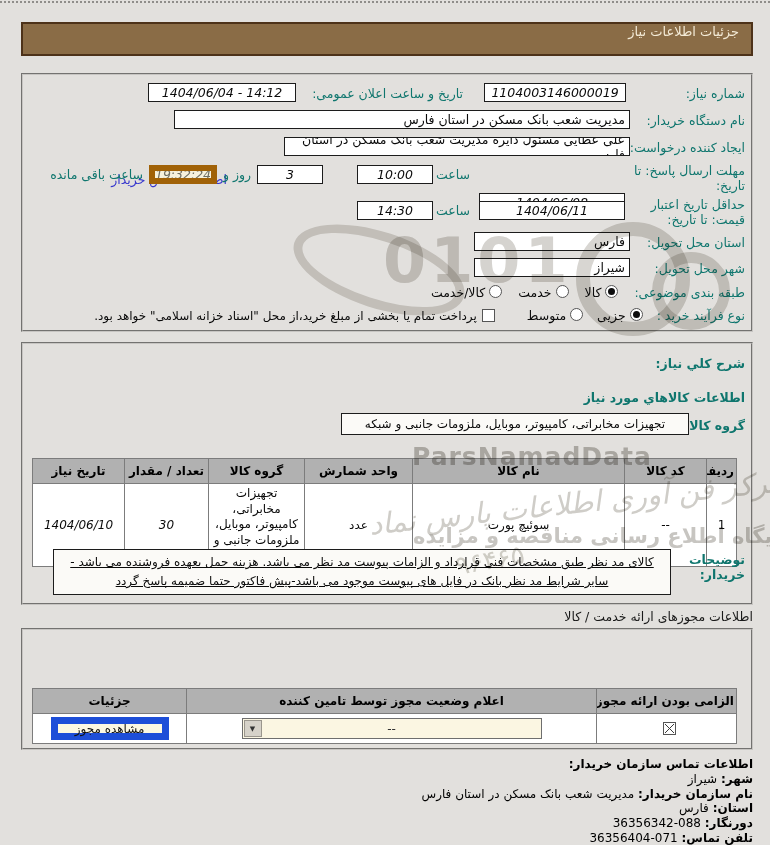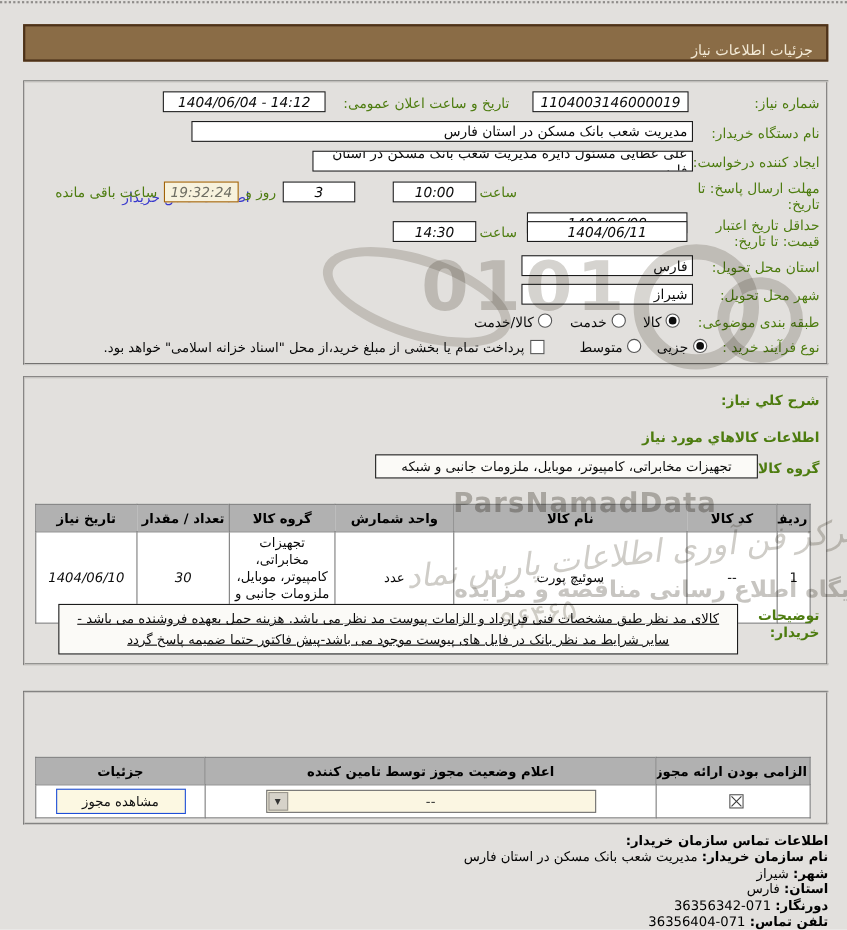--- a/index.html
+++ b/index.html
@@ -8,44 +8,44 @@
     background:#e2e0dd;
     font-family:"DejaVu Sans","Liberation Sans",sans-serif;
     font-size:12.5px;color:#0a0a0a;
   }
   .page{position:relative;width:770px;height:845px;direction:rtl;overflow:hidden;}
   .topdots{position:absolute;top:1px;left:0;width:770px;height:0;border-top:2px dotted #8f8d8a;}
 
   .hdr-bar{
     position:absolute;top:22px;right:17px;width:732px;height:34px;
     background:#8a6c46;border:2px solid #4d3219;box-sizing:border-box;
-    color:#f3ead6;display:flex;align-items:flex-end;padding-right:12px;font-size:13px;
+    color:#f3ead6;display:flex;align-items:flex-start;padding-right:12px;font-size:13px;
   }
 
   .panel{
     position:absolute;right:17px;width:732px;
     border:2px groove #c7c5c2;box-sizing:border-box;background:transparent;
   }
   #panel-info{top:73px;height:259px;}
   #panel-need{top:342px;height:263px;}
   #panel-permits{top:628px;height:122px;}
 
   .abs{position:absolute;white-space:nowrap;}
-  .lbl{color:#4d7c0f;}
+  .lbl{color:#0f766e;}
   .b{font-weight:bold;}
   .wraplbl{white-space:normal;line-height:15px;}
 
   .inp{
     position:absolute;height:19px;background:#fff;border:1px solid #1c1c1c;
     box-sizing:border-box;display:flex;align-items:center;justify-content:center;
     font-size:12.5px;overflow:hidden;
   }
   .inp.rt{justify-content:flex-start;padding-right:4px;}
   .ltr{direction:ltr;unicode-bidi:embed;font-style:italic;}
-  .timer{background:#f7f2dd;color:#6f6f64;border:1px solid #a16207;margin-left:39px;}
+  .timer{background:#f7f2dd;color:#6f6f64;border:6px solid #a16207;margin-left:39px;}
 
   .vbox{
     position:absolute;height:22px;background:#fbfaf7;border:1px solid #1c1c1c;
     box-sizing:border-box;display:flex;align-items:center;justify-content:center;
     padding:0 6px;font-size:12px;overflow:hidden;
   }
   .link{color:#3737cd;cursor:pointer;}
 
   .radio{display:inline-block;width:11px;height:11px;border:1px solid #555;border-radius:50%;
     background:#fff;position:relative;vertical-align:-1px;margin-left:4px;}
@@ -67,21 +67,21 @@
     display:inline-flex;align-items:center;position:relative;direction:rtl;
   }
   .combo .val{flex:1;text-align:center;color:#333;font-size:12px;}
   .combo .arrow{
     position:absolute;left:1px;top:1px;bottom:1px;width:16px;background:#d6d2c9;
     border:1px solid #9a968d;display:flex;align-items:center;justify-content:center;
     font-size:7px;color:#333;
   }
   .btn{
     display:inline-flex;align-items:center;justify-content:center;
-    width:118px;height:23px;background:#fcf8e2;border:1px solid #1d4ed8;box-sizing:border-box;
+    width:118px;height:23px;background:#fcf8e2;border:7px solid #1d4ed8;box-sizing:border-box;
     font-size:12px;color:#111;cursor:pointer;
   }
 
   .contact{position:absolute;top:757px;right:17px;text-align:right;font-size:12px;line-height:14.8px;color:#000;}
   .contact .num{direction:ltr;unicode-bidi:embed;}
 
   .wm{position:absolute;pointer-events:none;mix-blend-mode:multiply;z-index:40;}
   .wm-brand{left:412px;top:442px;font-size:25px;font-weight:bold;color:#bfbdb9;letter-spacing:1px;direction:ltr;font-family:"DejaVu Sans","Liberation Sans",sans-serif;}
   .wm-digits{left:383px;top:224px;font-size:62px;font-weight:bold;color:#d5d3cf;direction:ltr;letter-spacing:4px;}
   .wm-callig{left:368px;top:486px;font-size:29px;font-style:italic;color:#cfcdc8;transform:rotate(-6deg);font-family:"DejaVu Serif","Liberation Serif",serif;white-space:nowrap;}
@@ -198,20 +198,21 @@
         <td class="ltr">30</td>
         <td class="ltr">1404/06/10</td>
       </tr>
     </tbody>
       </table>
 
     <span class="abs lbl b wraplbl" style="top:208px;right:6px;width:72px;">توضیحات خریدار:</span>
     <div class="vbox" style="top:205px;right:80px;width:618px;height:46px;white-space:normal;text-align:center;line-height:1.55;text-decoration:underline;">کالای مد نظر طبق مشخصات فنی قرارداد و الزامات پیوست مد نظر می باشد. هزینه حمل بعهده فروشنده می باشد - سایر شرایط مد نظر بانک در فایل های پیوست موجود می باشد-پیش فاکتور حتما ضمیمه پاسخ گردد</div>
   </div>
 
+  <span class="abs" style="top:609px;right:17px;color:#1a1a1a;">اطلاعات مجوزهای ارائه خدمت / کالا</span>
 
   <div class="panel" id="panel-permits">
     <table class="grid abs" style="top:58px;right:14px;width:704px;">
       <colgroup>
           <col style="width:140px">
           <col style="width:410px">
           <col style="width:154px">
         </colgroup>
       <tbody>
           <tr>
@@ -234,19 +235,19 @@
         <td>
           <span class="btn">مشاهده مجوز</span>
         </td>
       </tr>
     </tbody>
       </table>
   </div>
 
   <div class="contact">
     <div><span class="b">اطلاعات تماس سازمان خریدار:</span></div>
+    <div><span class="b">شهر:</span> <span>شیراز</span></div>
     <div><span class="b">نام سازمان خریدار:</span> <span>مدیریت شعب بانک مسکن در استان فارس</span></div>
-    <div><span class="b">شهر:</span> <span>شیراز</span></div>
     <div><span class="b">استان:</span> <span>فارس</span></div>
-    <div><span class="b">دورنگار:</span> <span class="num">36356342-071</span></div>
+    <div><span class="b">دورنگار:</span> <span class="num">36356342-088</span></div>
     <div><span class="b">تلفن تماس:</span> <span class="num">36356404-071</span></div>
   </div>
 </div>
 
 </body></html>

